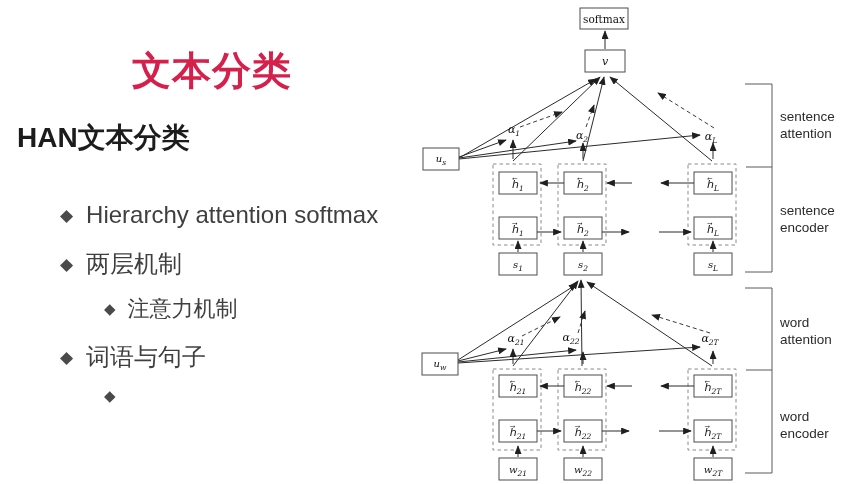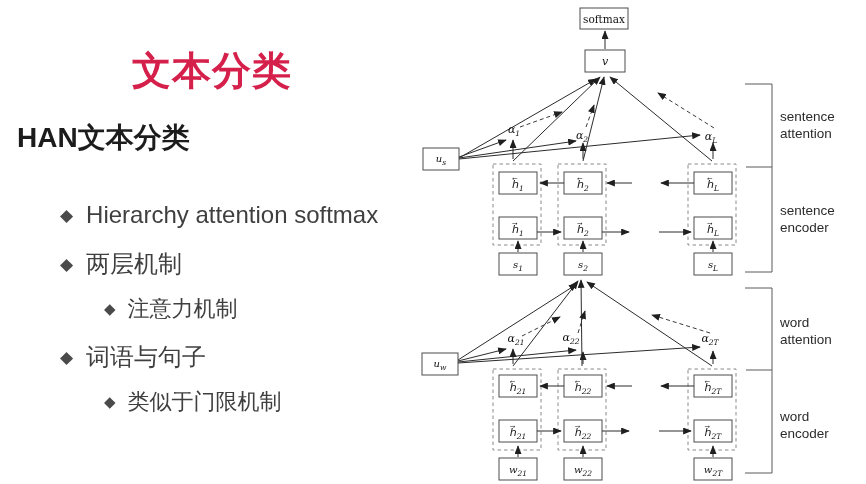--- a/index.html
+++ b/index.html
@@ -51,21 +51,20 @@
   <div class="bullet b-l2 b3">
     <span class="marker">◆</span>
     <span>注意力机制</span>
   </div>
   <div class="bullet b-l1 b4">
     <span class="marker">◆</span>
     <span>词语与句子</span>
   </div>
   <div class="bullet b-l2 b5">
     <span class="marker">◆</span>
-    <span>类似于门限机制</span>
   </div>
 
   <svg width="866" height="484" viewBox="0 0 866 484">
     <defs>
       <marker id="ah" viewBox="0 0 10 8" refX="9" refY="4" markerWidth="9" markerHeight="7" orient="auto-start-reverse">
         <path d="M0,0 L10,4 L0,8 z" fill="#1f1f1f"></path>
       </marker>
     </defs>
 
     <g>

